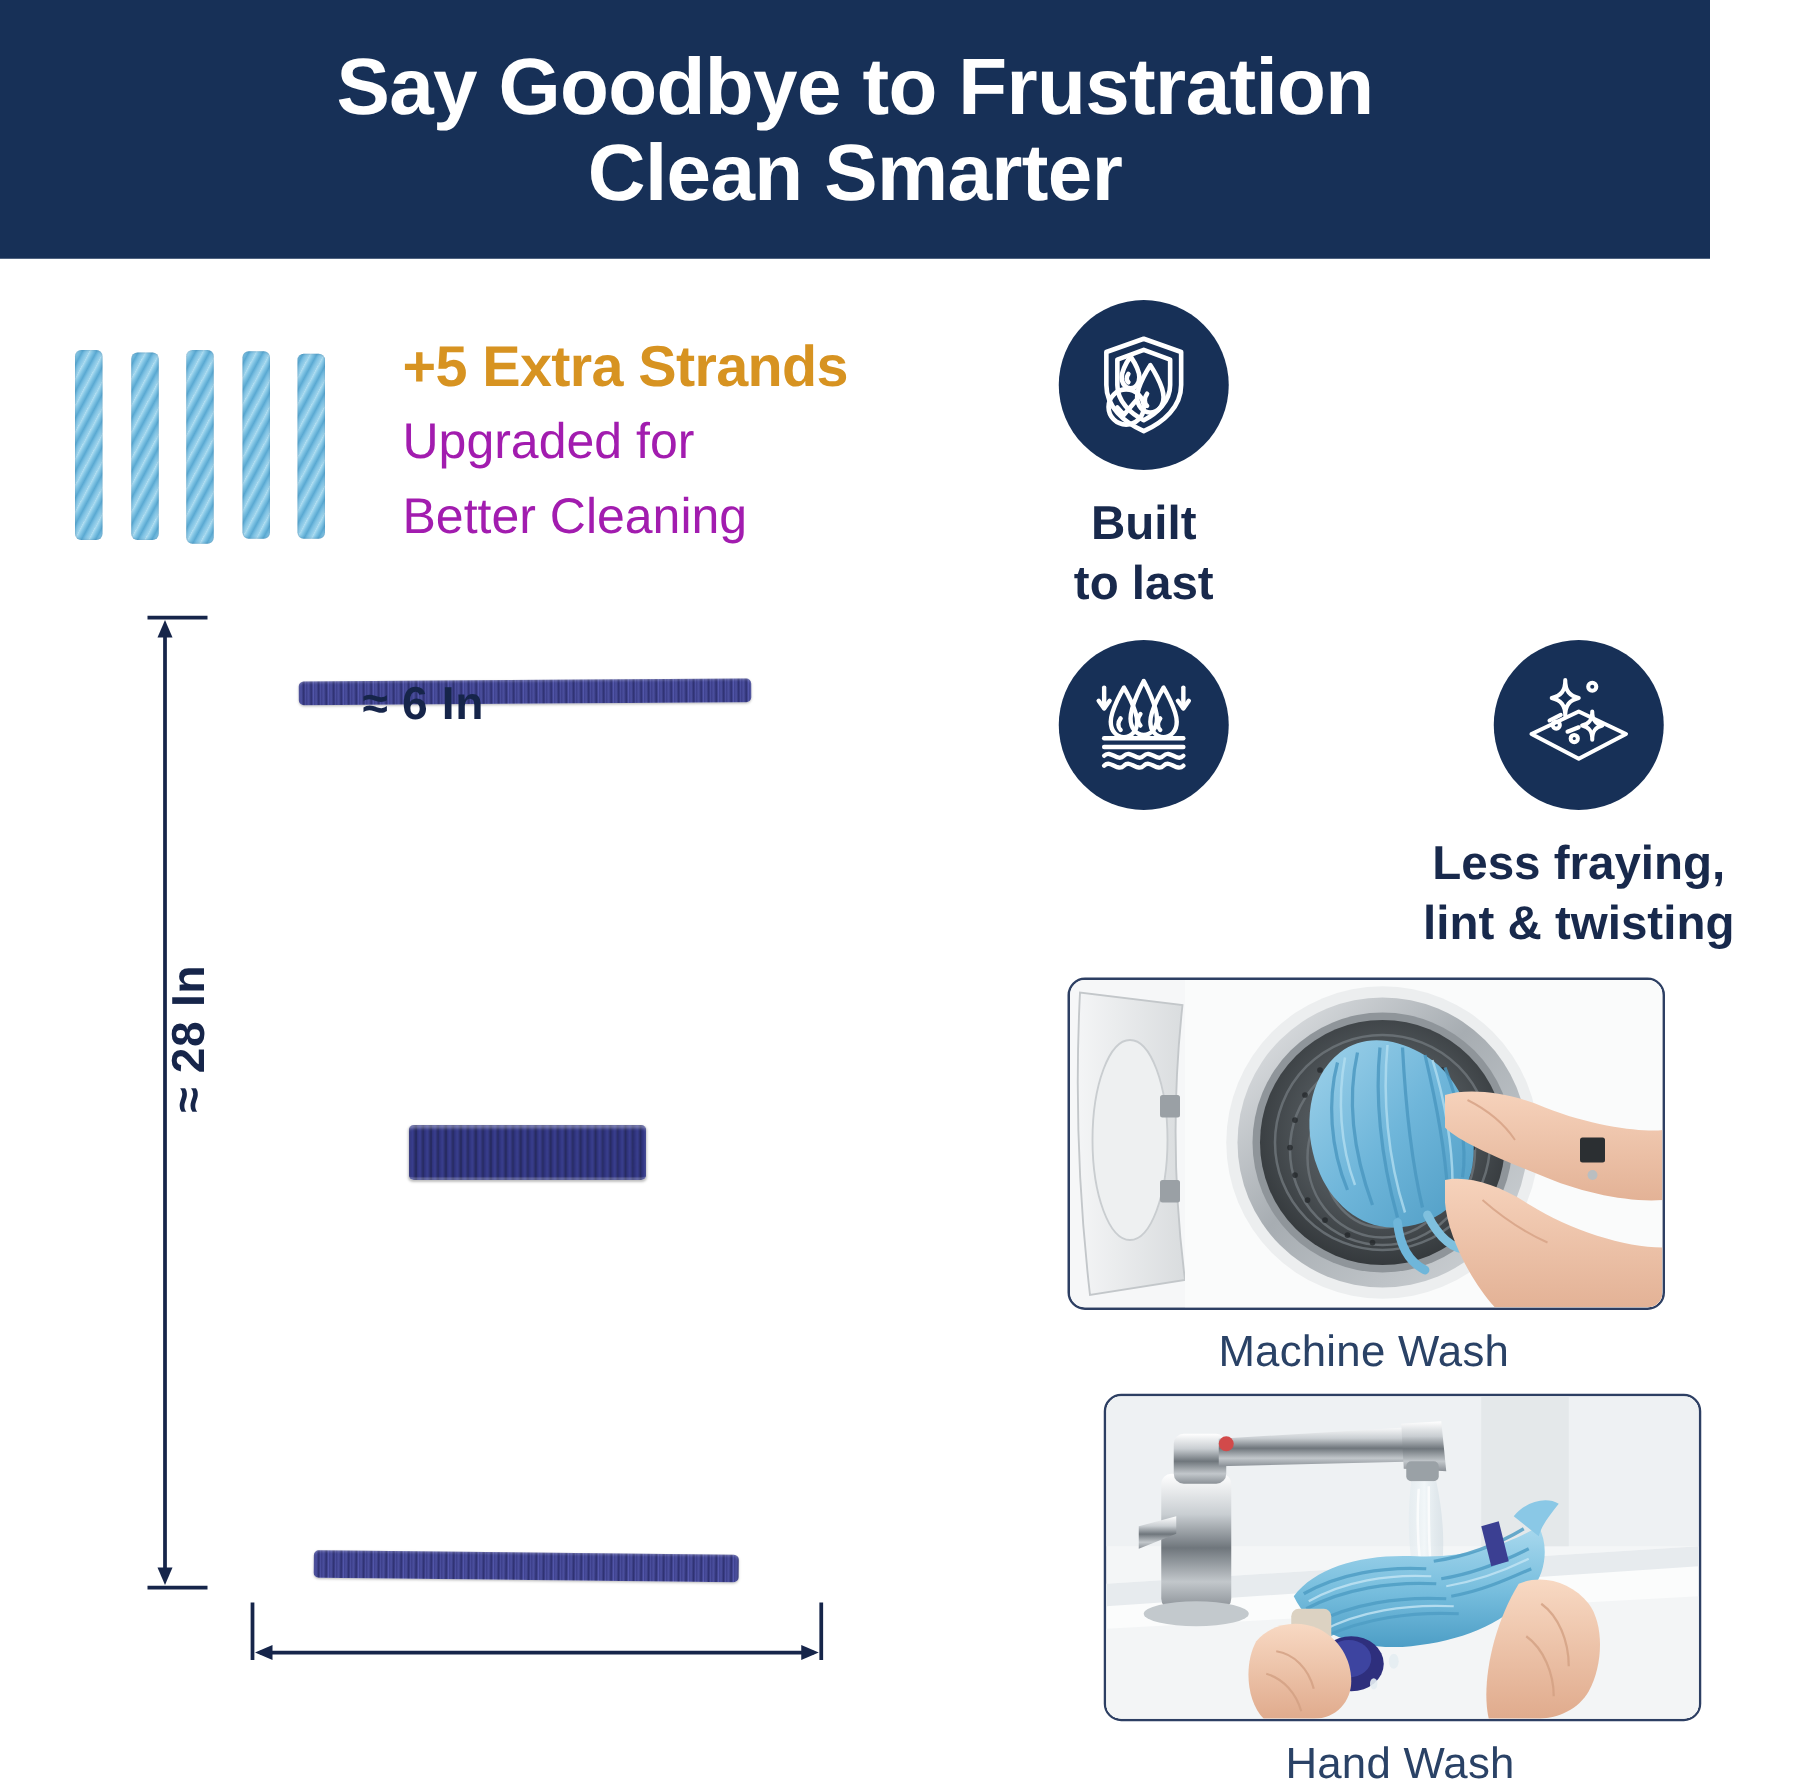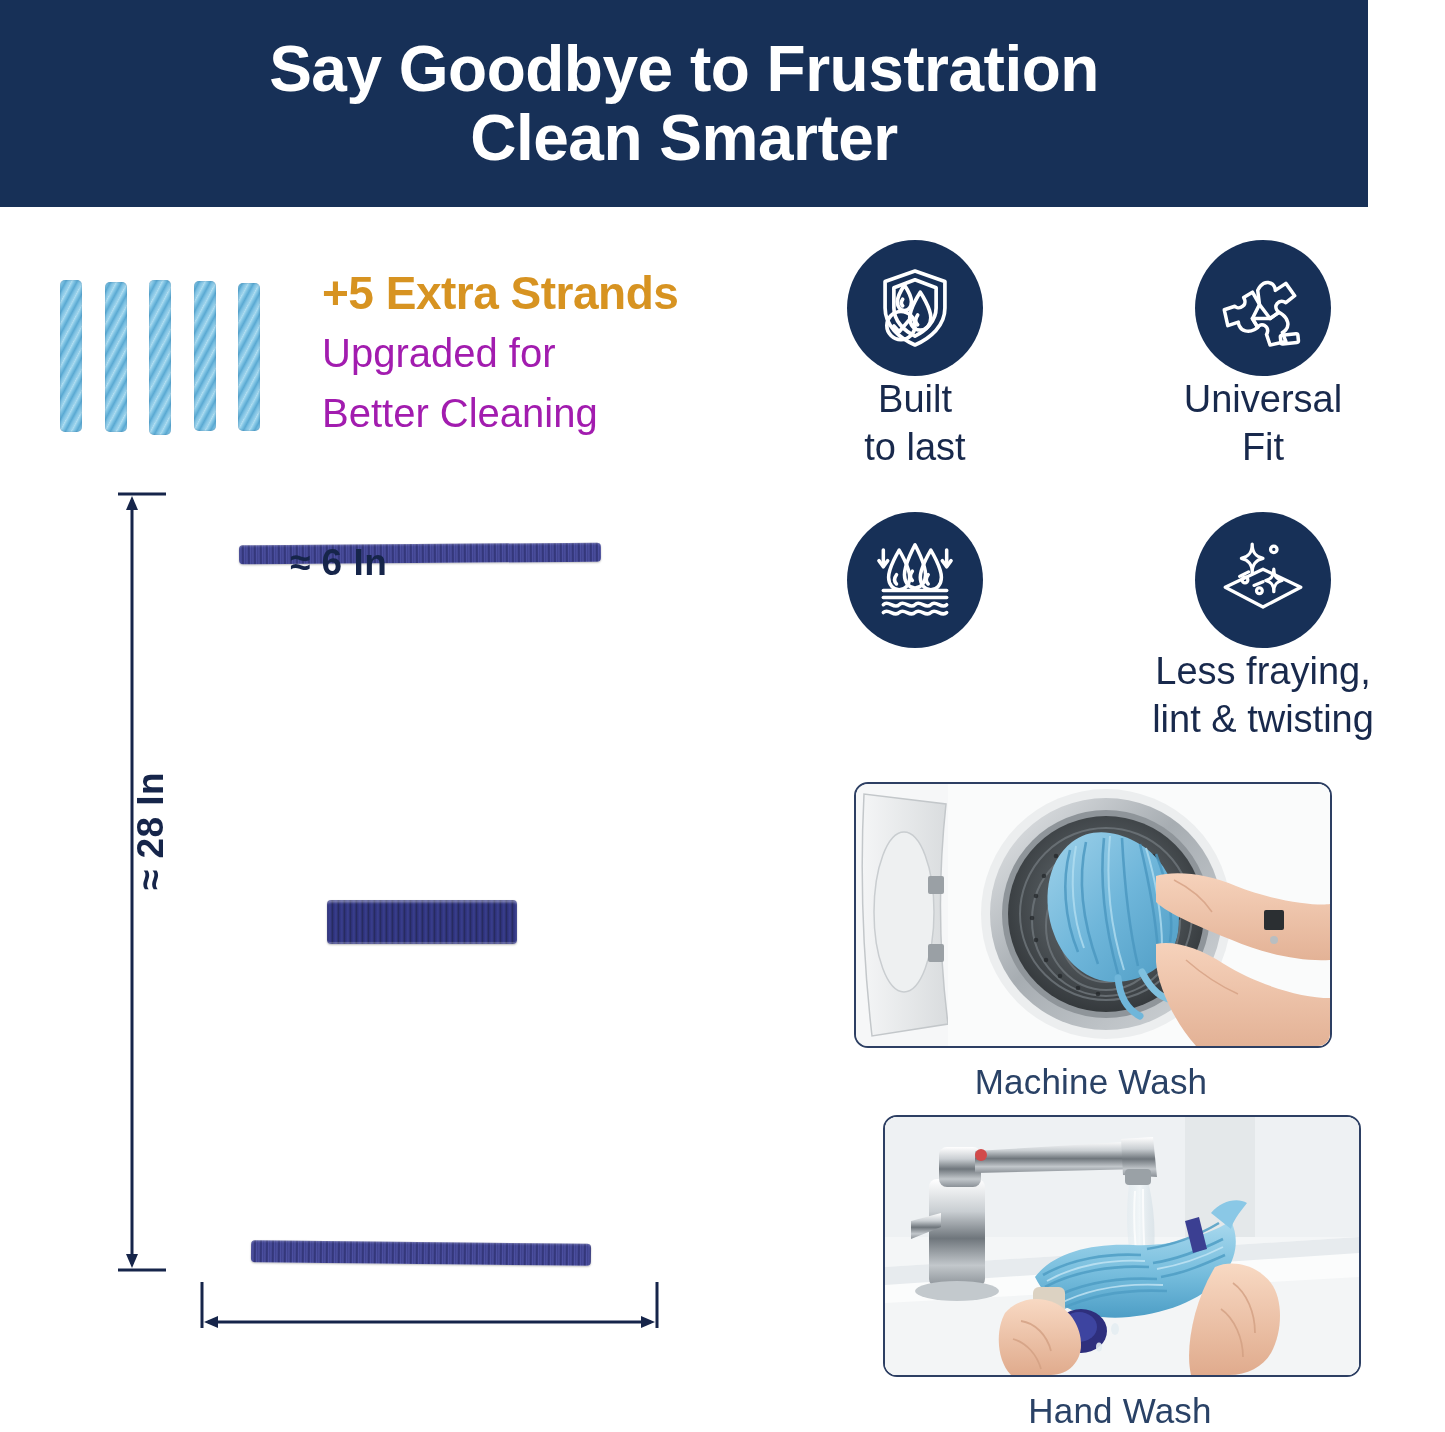--- a/index.html
+++ b/index.html
@@ -119,23 +119,24 @@
     width: 136px;
     height: 136px;
     border-radius: 50%;
     background: #173057;
     display: flex;
     align-items: center;
     justify-content: center;
   }
   .feature-circle svg { display: block; }
   .feature-label {
+    margin-top: 20px;
     color: #18294c;
     font-size: 38px;
-    font-weight: 400;
+    font-weight: 700;
     line-height: 1.25;
     text-align: center;
     white-space: pre-line;
   }
 
   
   .mop-area {
     position: absolute;
     left: 110px; top: 480px;
     width: 560px;
@@ -321,38 +322,20 @@
         <path d="M56 32 C56 32 44 50 44 61 C44 69.5 49.4 75 56 75 C62.6 75 68 69.5 68 61 C68 50 56 32 56 32 Z"></path>
         <path d="M53 58 C50 62 50.5 66.5 53 69"></path>
         <circle cx="34" cy="70" r="16"></circle>
         <path d="M26 70.5 L32 77 L43 64"></path>
       </svg>
     </div>
     <div class="feature-label">Built
 to last</div>
   </div>
 
-  <div class="feature f1">
-    <div class="feature-circle">
-      <svg width="88" height="88" viewBox="0 0 100 100" fill="none" stroke="#ffffff" stroke-width="4" stroke-linecap="round" stroke-linejoin="round">
-
-        <path d="M44 30 C44 30 48 20 56 21 C64 22 64 30 64 30 L76 22 L86 36 L76 44
-                 C76 44 70 40 66 45 C62 50 68 55 68 55 L58 62 L46 46 Z"></path>
-
-        <path d="M58 62 L68 55 C68 55 76 58 78 66 C80 74 72 78 72 78 L76 88 L58 92 L54 80
-                 C54 80 58 74 52 70 C47 67 44 72 44 72 L38 62 Z"></path>
-
-        <path d="M46 46 L38 62 L44 72 C44 72 38 78 30 76 C22 74 22 66 22 66 L10 70 L6 52 L18 48
-                 C18 48 22 52 27 48 C32 44 28 38 28 38 L38 32 Z"></path>
-        <rect x="70" y="80" width="20" height="10" rx="2" transform="rotate(-6 80 85)"></rect>
-      </svg>
-    </div>
-    <div class="feature-label">Universal
-Fit</div>
-  </div>
 
   <div class="feature f2">
     <div class="feature-circle">
       <svg width="88" height="88" viewBox="0 0 100 100" fill="none" stroke="#ffffff" stroke-width="4" stroke-linecap="round" stroke-linejoin="round">
 
         <path d="M14 16 V34"></path>
           <path d="M9 28 L14 35 L19 28"></path>
         <path d="M86 16 V34"></path>
           <path d="M81 28 L86 35 L91 28"></path>
 

